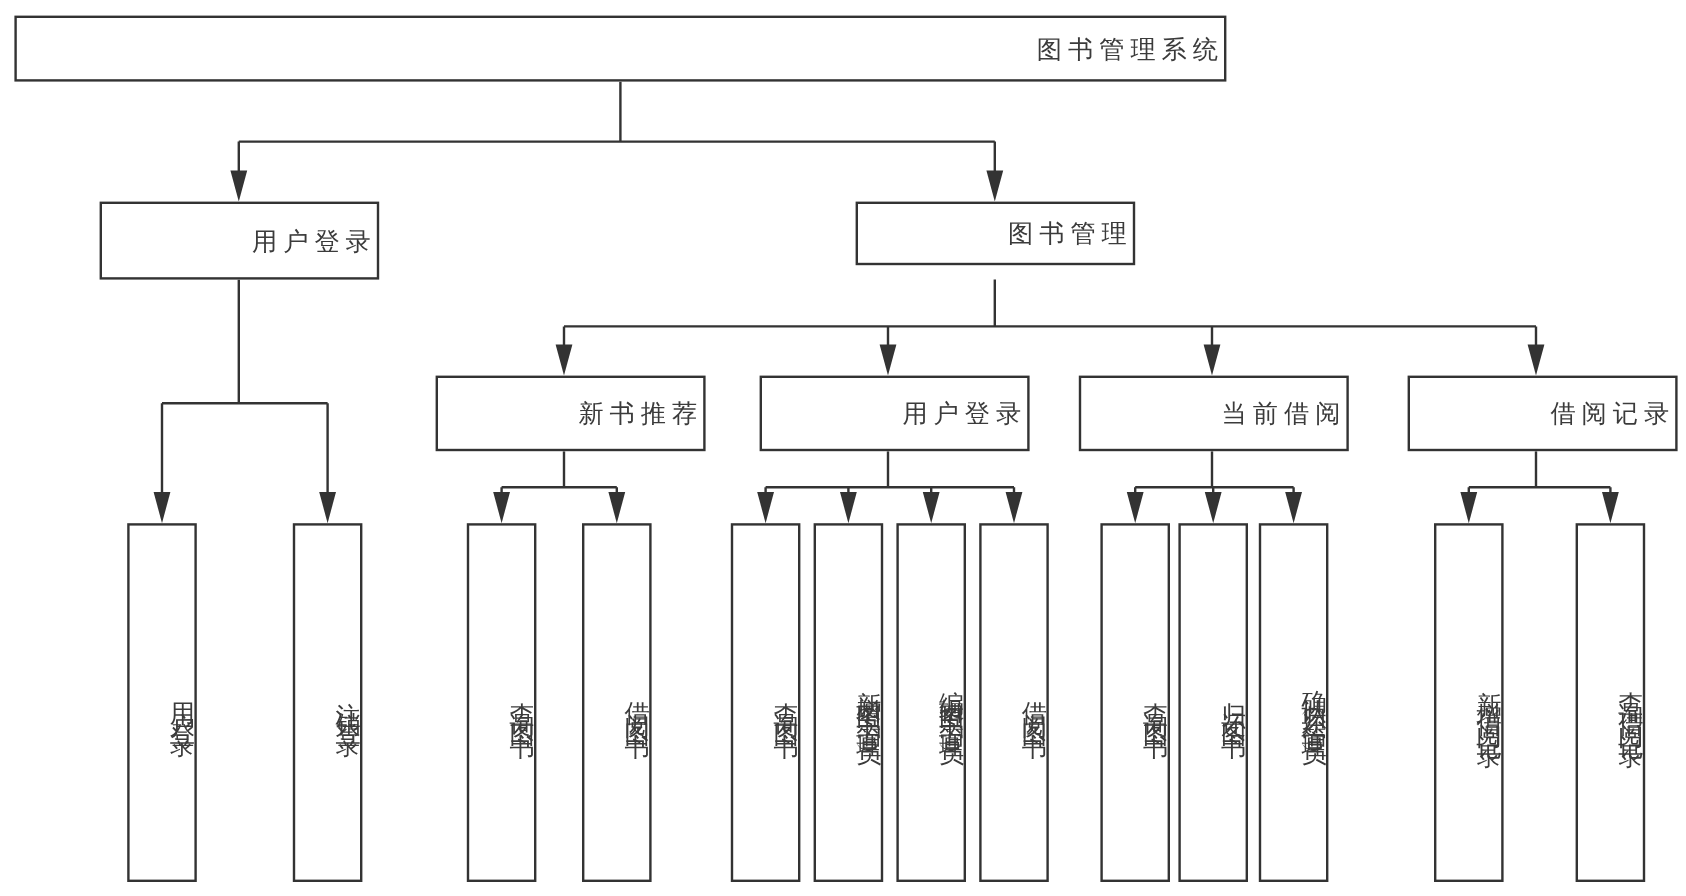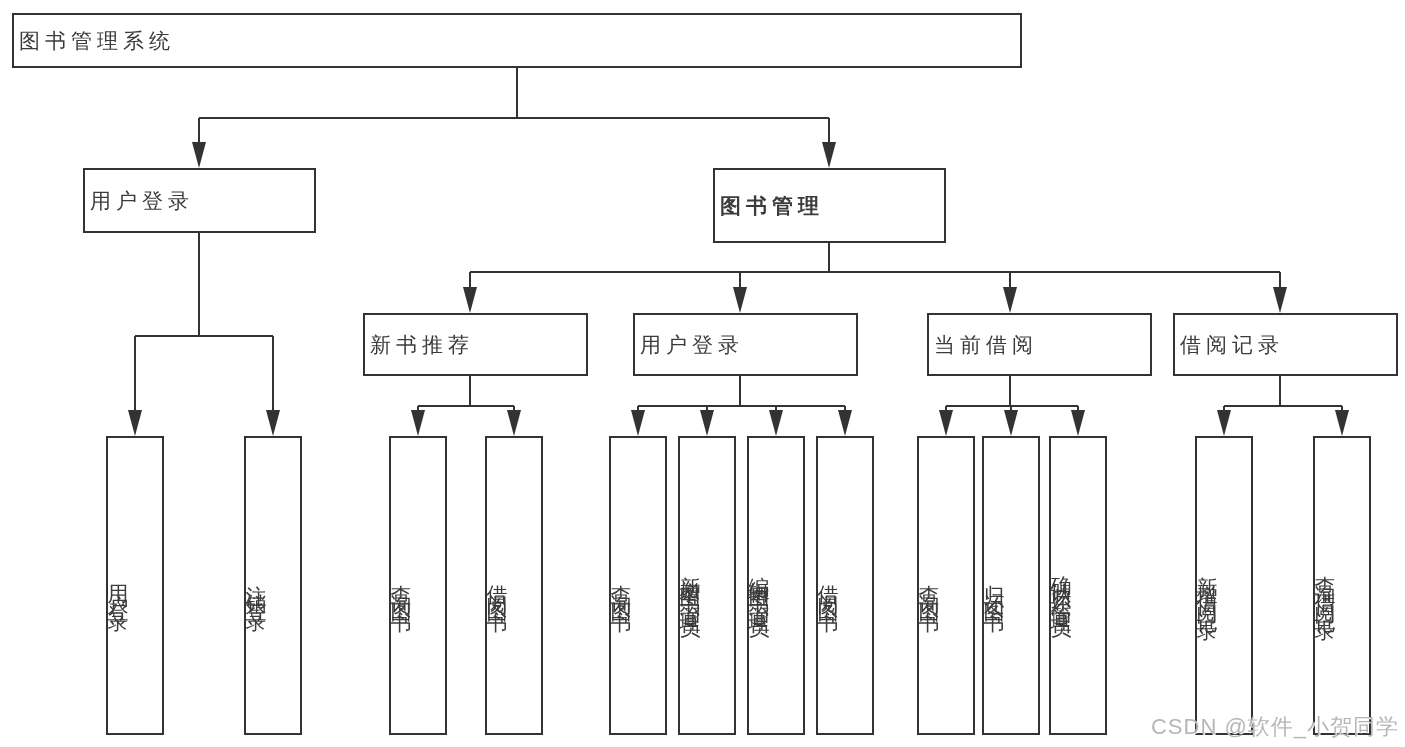--- a/index.html
+++ b/index.html
@@ -21,21 +21,21 @@
     top: 0;
     z-index: 1;
   }
   .node {
     position: absolute;
     box-sizing: border-box;
     border: 2.5px solid #333333;
     background: #ffffff;
     display: flex;
     align-items: center;
-    justify-content: flex-start;
+    justify-content: flex-end;
     color: #3b3b3b;
     z-index: 2;
   }
   .node .hlabel {
     font-size: 21px;
     letter-spacing: 5px;
     text-indent: 5px;
     white-space: nowrap;
   }
   .node .vlabel {
@@ -46,26 +46,26 @@
     line-height: 1;
     white-space: nowrap;
   }
   .node .vlabel.tight {
     letter-spacing: 6px;
   }
   
   #n-root   { left: 12px;  top: 13px;  width: 1010px; height: 55px; }
   
   #n-login  { left: 83px;  top: 168px; width: 233px; height: 65px; }
-  #n-mgmt   { left: 713px; top: 168px; width: 233px; height: 75px; font-weight: bold; }
+  #n-mgmt   { left: 713px; top: 168px; width: 233px; height: 53px; }
   
   .l3 { top: 313px; width: 225px; height: 63px; }
   #n-newbook { left: 363px; }
   #n-borrow  { left: 633px; }
-  #n-current { left: 899px; margin-left: 28px; }
+  #n-current { left: 899px; }
   #n-record  { left: 1173px; }
   
   .leaf { top: 436px; width: 58px; height: 299px; }
   #n-a1 { left: 106px; }
   #n-a2 { left: 244px; }
   #n-b1 { left: 389px; }
   #n-b2 { left: 485px; }
   #n-c1 { left: 609px; }
   #n-c2 { left: 678px; }
   #n-c3 { left: 747px; }
@@ -198,14 +198,13 @@
     <span class="vlabel tight">确认归还（管理员）</span>
   </div>
 
   <div class="node leaf" id="n-e1">
     <span class="vlabel">新增借阅记录</span>
   </div>
   <div class="node leaf" id="n-e2">
     <span class="vlabel">查询借阅记录</span>
   </div>
 
-  <div id="watermark">CSDN @软件_小贺同学</div>
 </div>
 
 </body></html>

